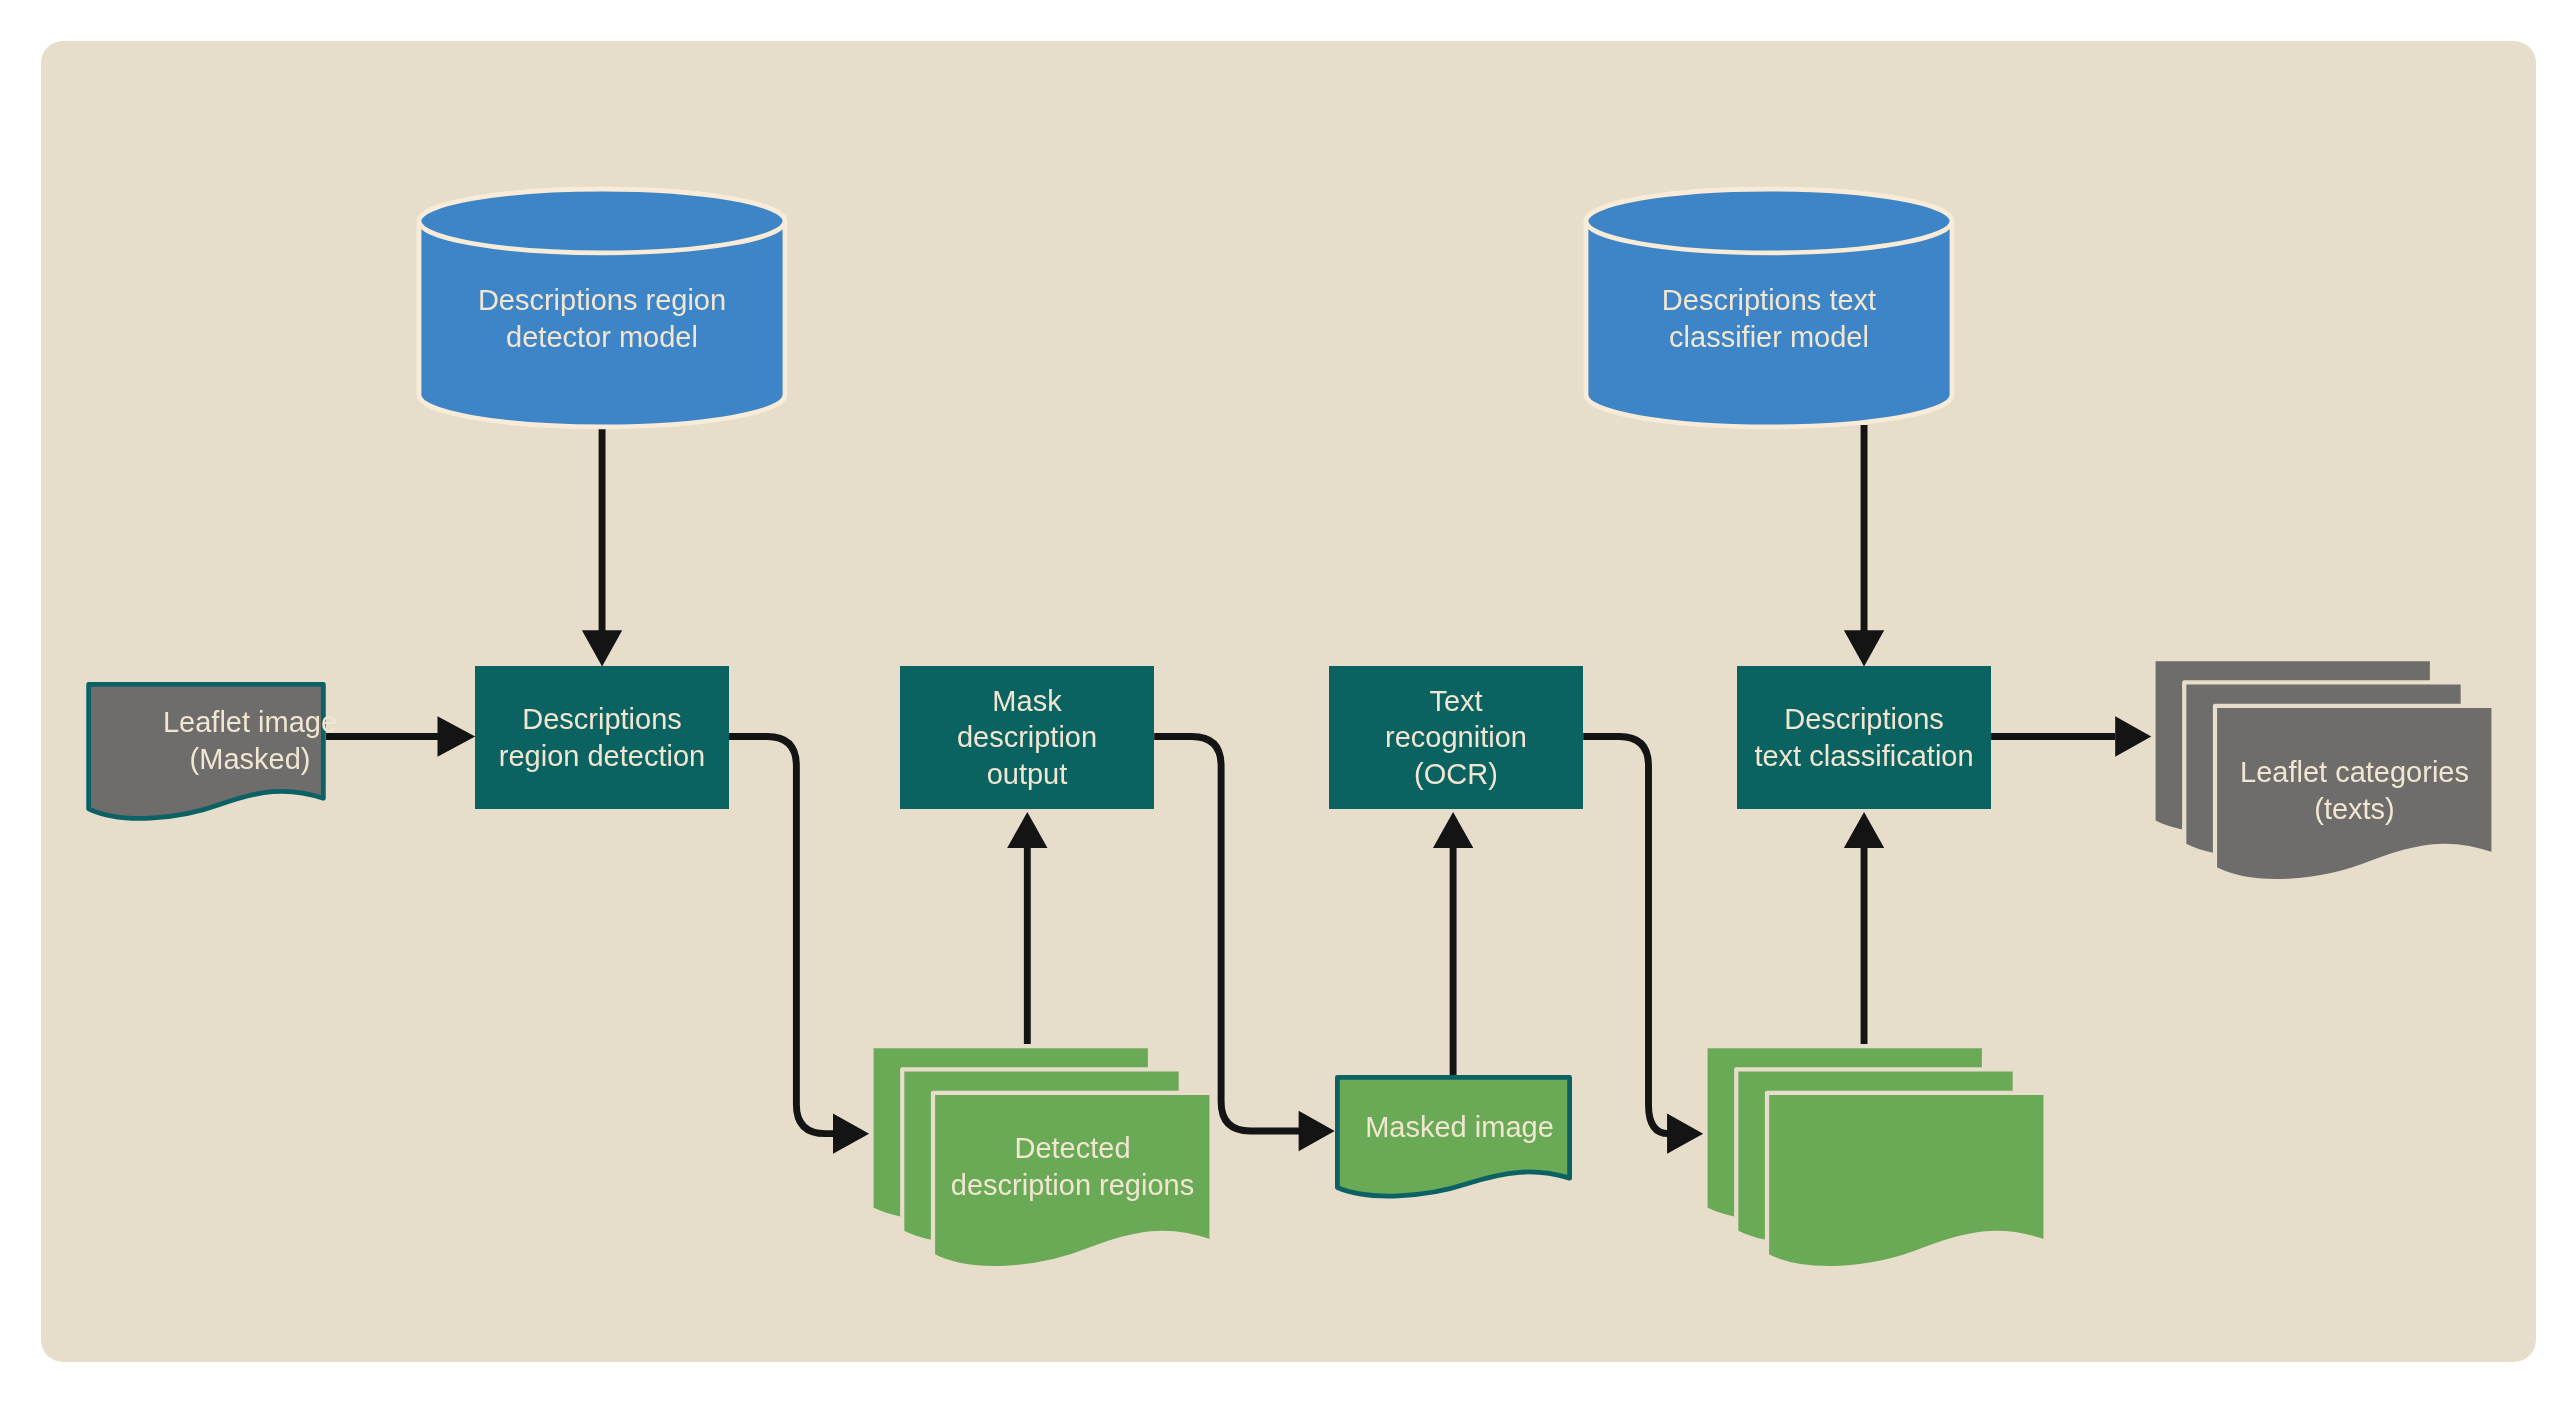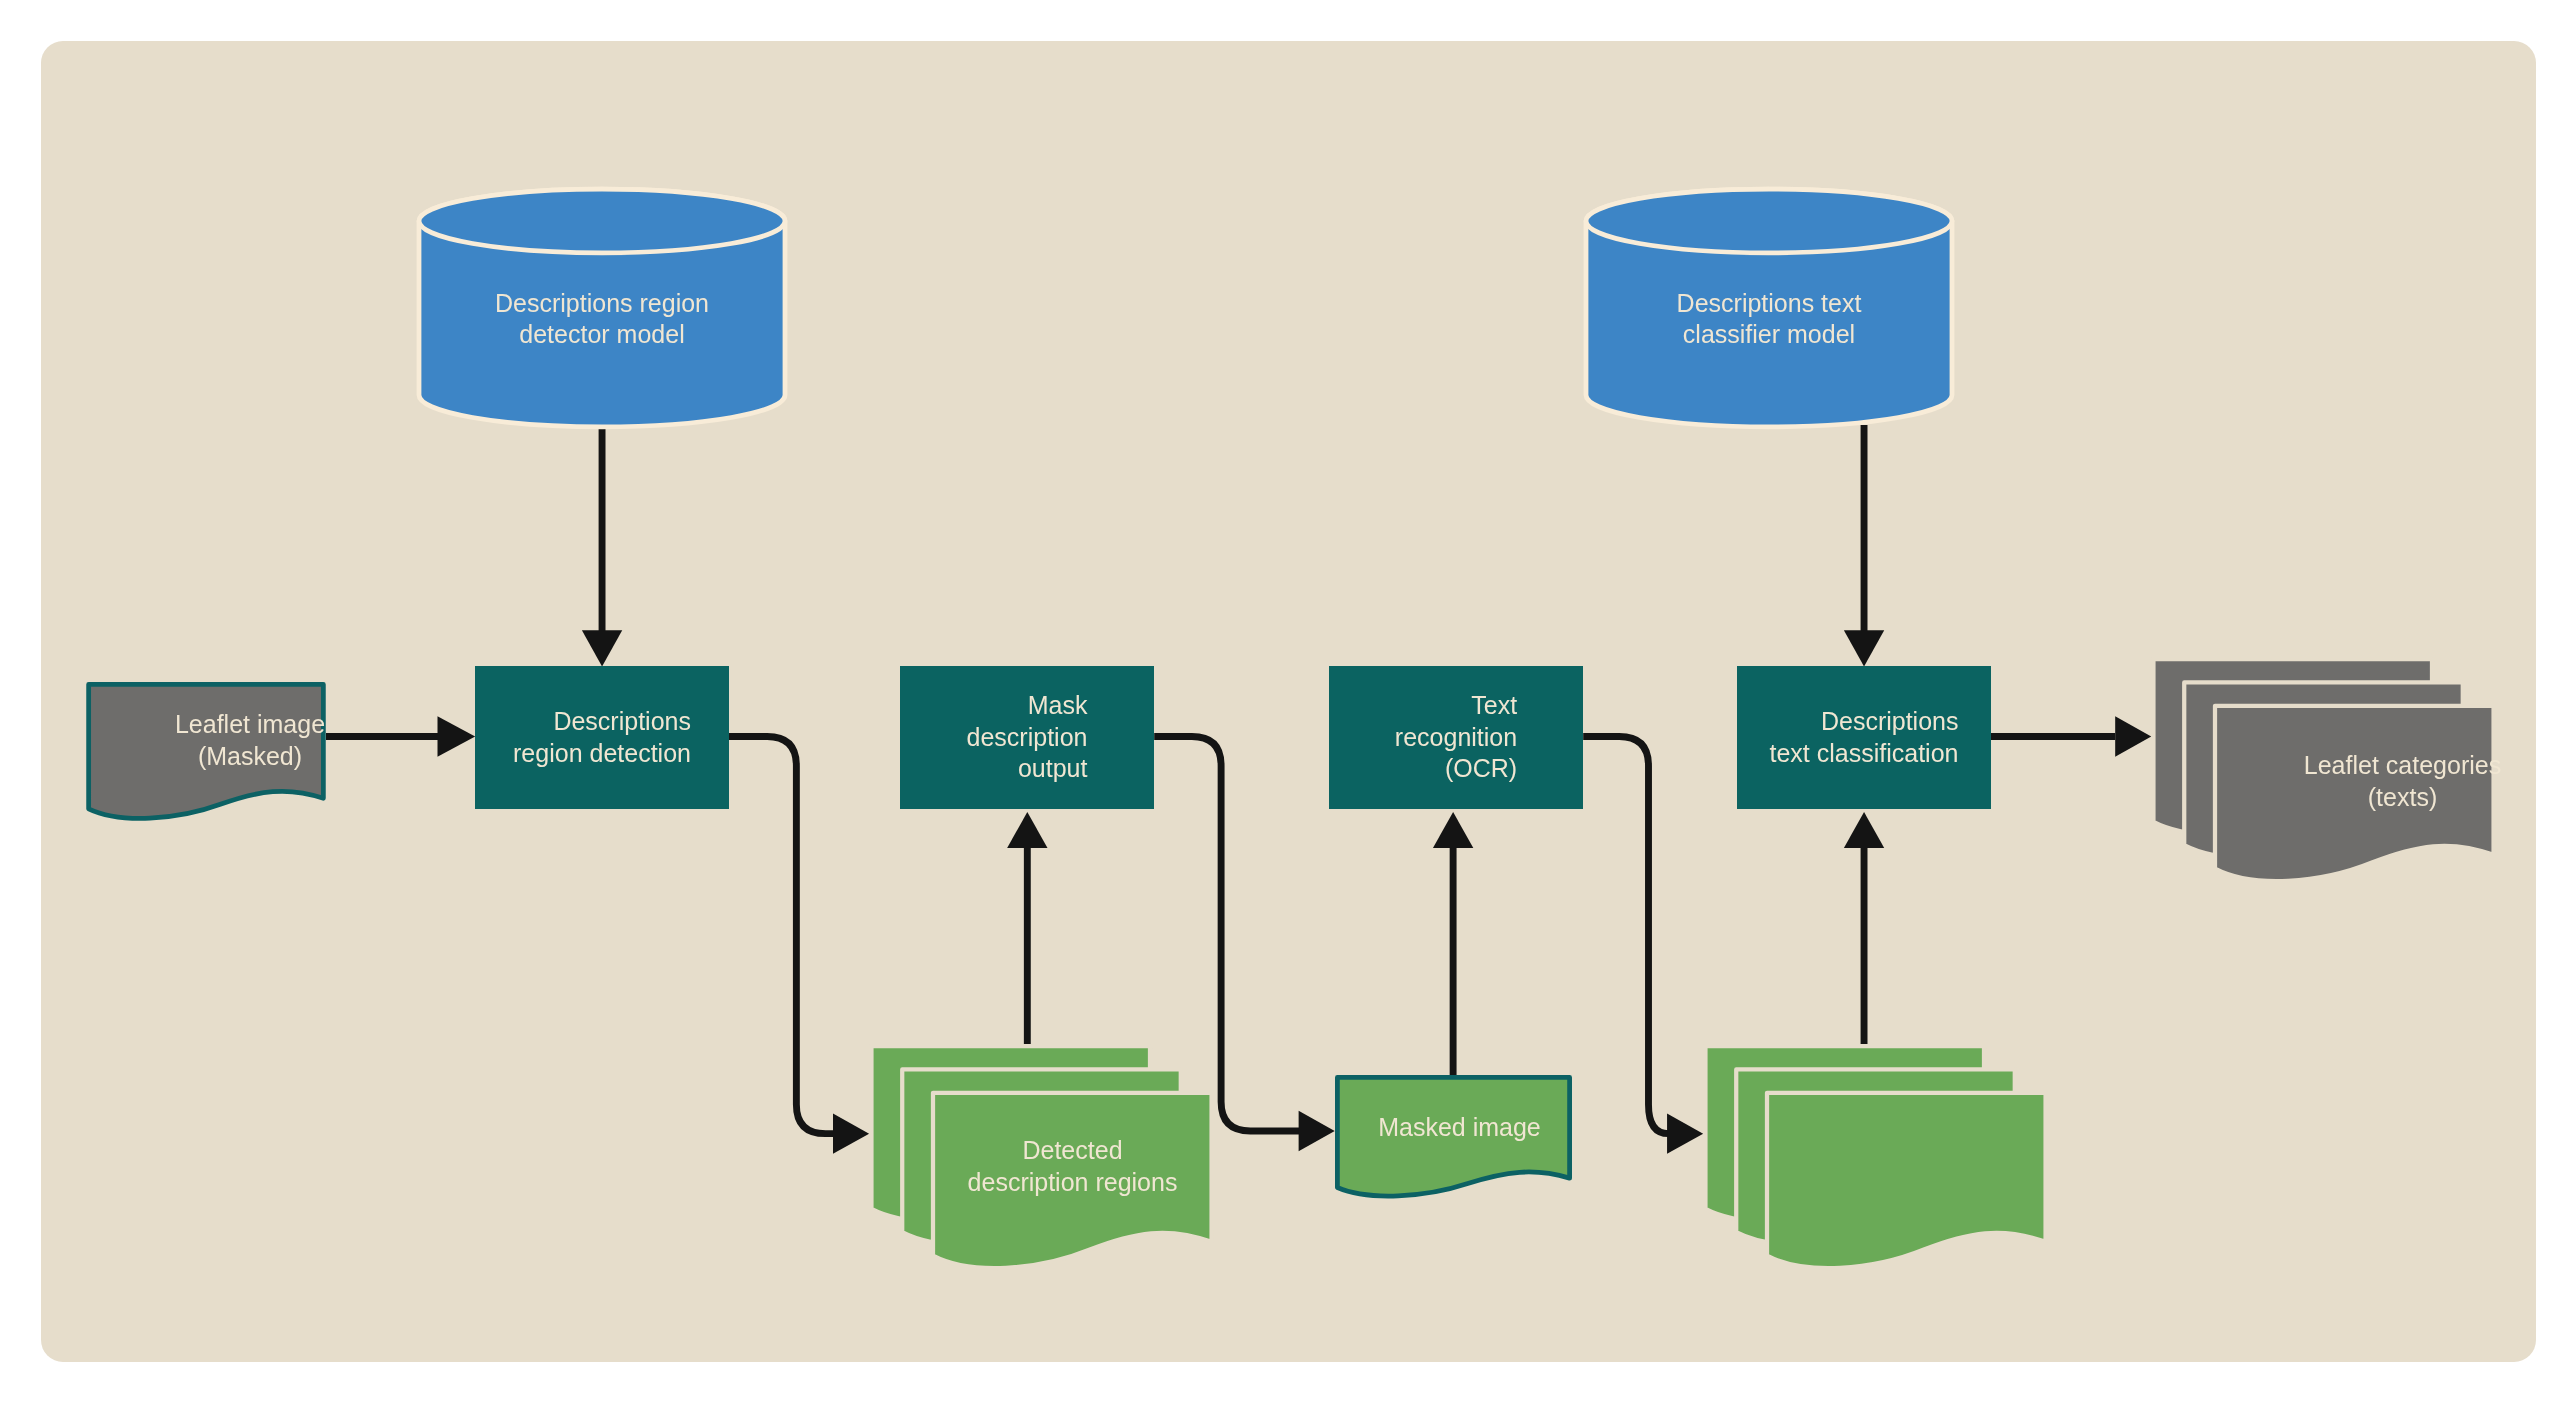--- a/index.html
+++ b/index.html
@@ -4,21 +4,21 @@
 <style>
   html,body{margin:0;padding:0;background:#ffffff;}
   .stage{position:relative;width:2576px;height:1403px;background:#ffffff;overflow:hidden;
          font-family:"Liberation Sans", sans-serif;}
   .panel{position:absolute;left:41px;top:41px;width:2495px;height:1321px;
          background:#e6ddcb;border-radius:22px;}
   .connectors{position:absolute;left:0;top:0;}
   .node{position:absolute;}
   .node svg{display:block;}
   .box{background:#0b6361;display:flex;flex-direction:column;align-items:center;justify-content:center;}
-  .label{color:#f0e6d2;font-size:25px;line-height:1.26;text-align:right;}
+  .label{color:#f0e6d2;font-size:29px;line-height:1.26;text-align:center;}
   .lbl-abs{position:absolute;display:flex;flex-direction:column;align-items:center;justify-content:center;}
   .label span{display:block;white-space:nowrap;}
   .cyl-label{position:absolute;left:0;top:48px;width:100%;height:170px;}
 </style>
 </head>
 <body>
 
 <div class="stage">
 
   <div class="panel"></div>
@@ -162,20 +162,20 @@
   </div>
 
   <div class="node" style="left:2151px;top:657px;width:345px;height:243px;">
     <svg width="345" height="243" viewBox="0 0 649 458">
       <g fill="#6e6d6b" stroke="#e6ddcb" stroke-width="8" stroke-linejoin="round">
         <path transform="translate(0,0)" d="M4,4 H529 V284.9 C447.7,255.3 383.8,266.4 298.5,299.7 C202.5,338.6 74.6,347.8 4,310.8 Z"></path>
         <path transform="translate(58,44)" d="M4,4 H529 V284.9 C447.7,255.3 383.8,266.4 298.5,299.7 C202.5,338.6 74.6,347.8 4,310.8 Z"></path>
         <path transform="translate(116,88)" d="M4,4 H529 V284.9 C447.7,255.3 383.8,266.4 298.5,299.7 C202.5,338.6 74.6,347.8 4,310.8 Z"></path>
       </g>
     </svg>
-    <div class="label lbl-abs" style="left:62px;top:49px;width:283px;height:151px;margin-left:48px;">
+    <div class="label lbl-abs" style="left:62px;top:58px;width:283px;height:151px;">
       <span>Leaflet categories</span>
       <span>(texts)</span>
     </div>
   </div>
 
 </div>
 
 
 </body></html>

